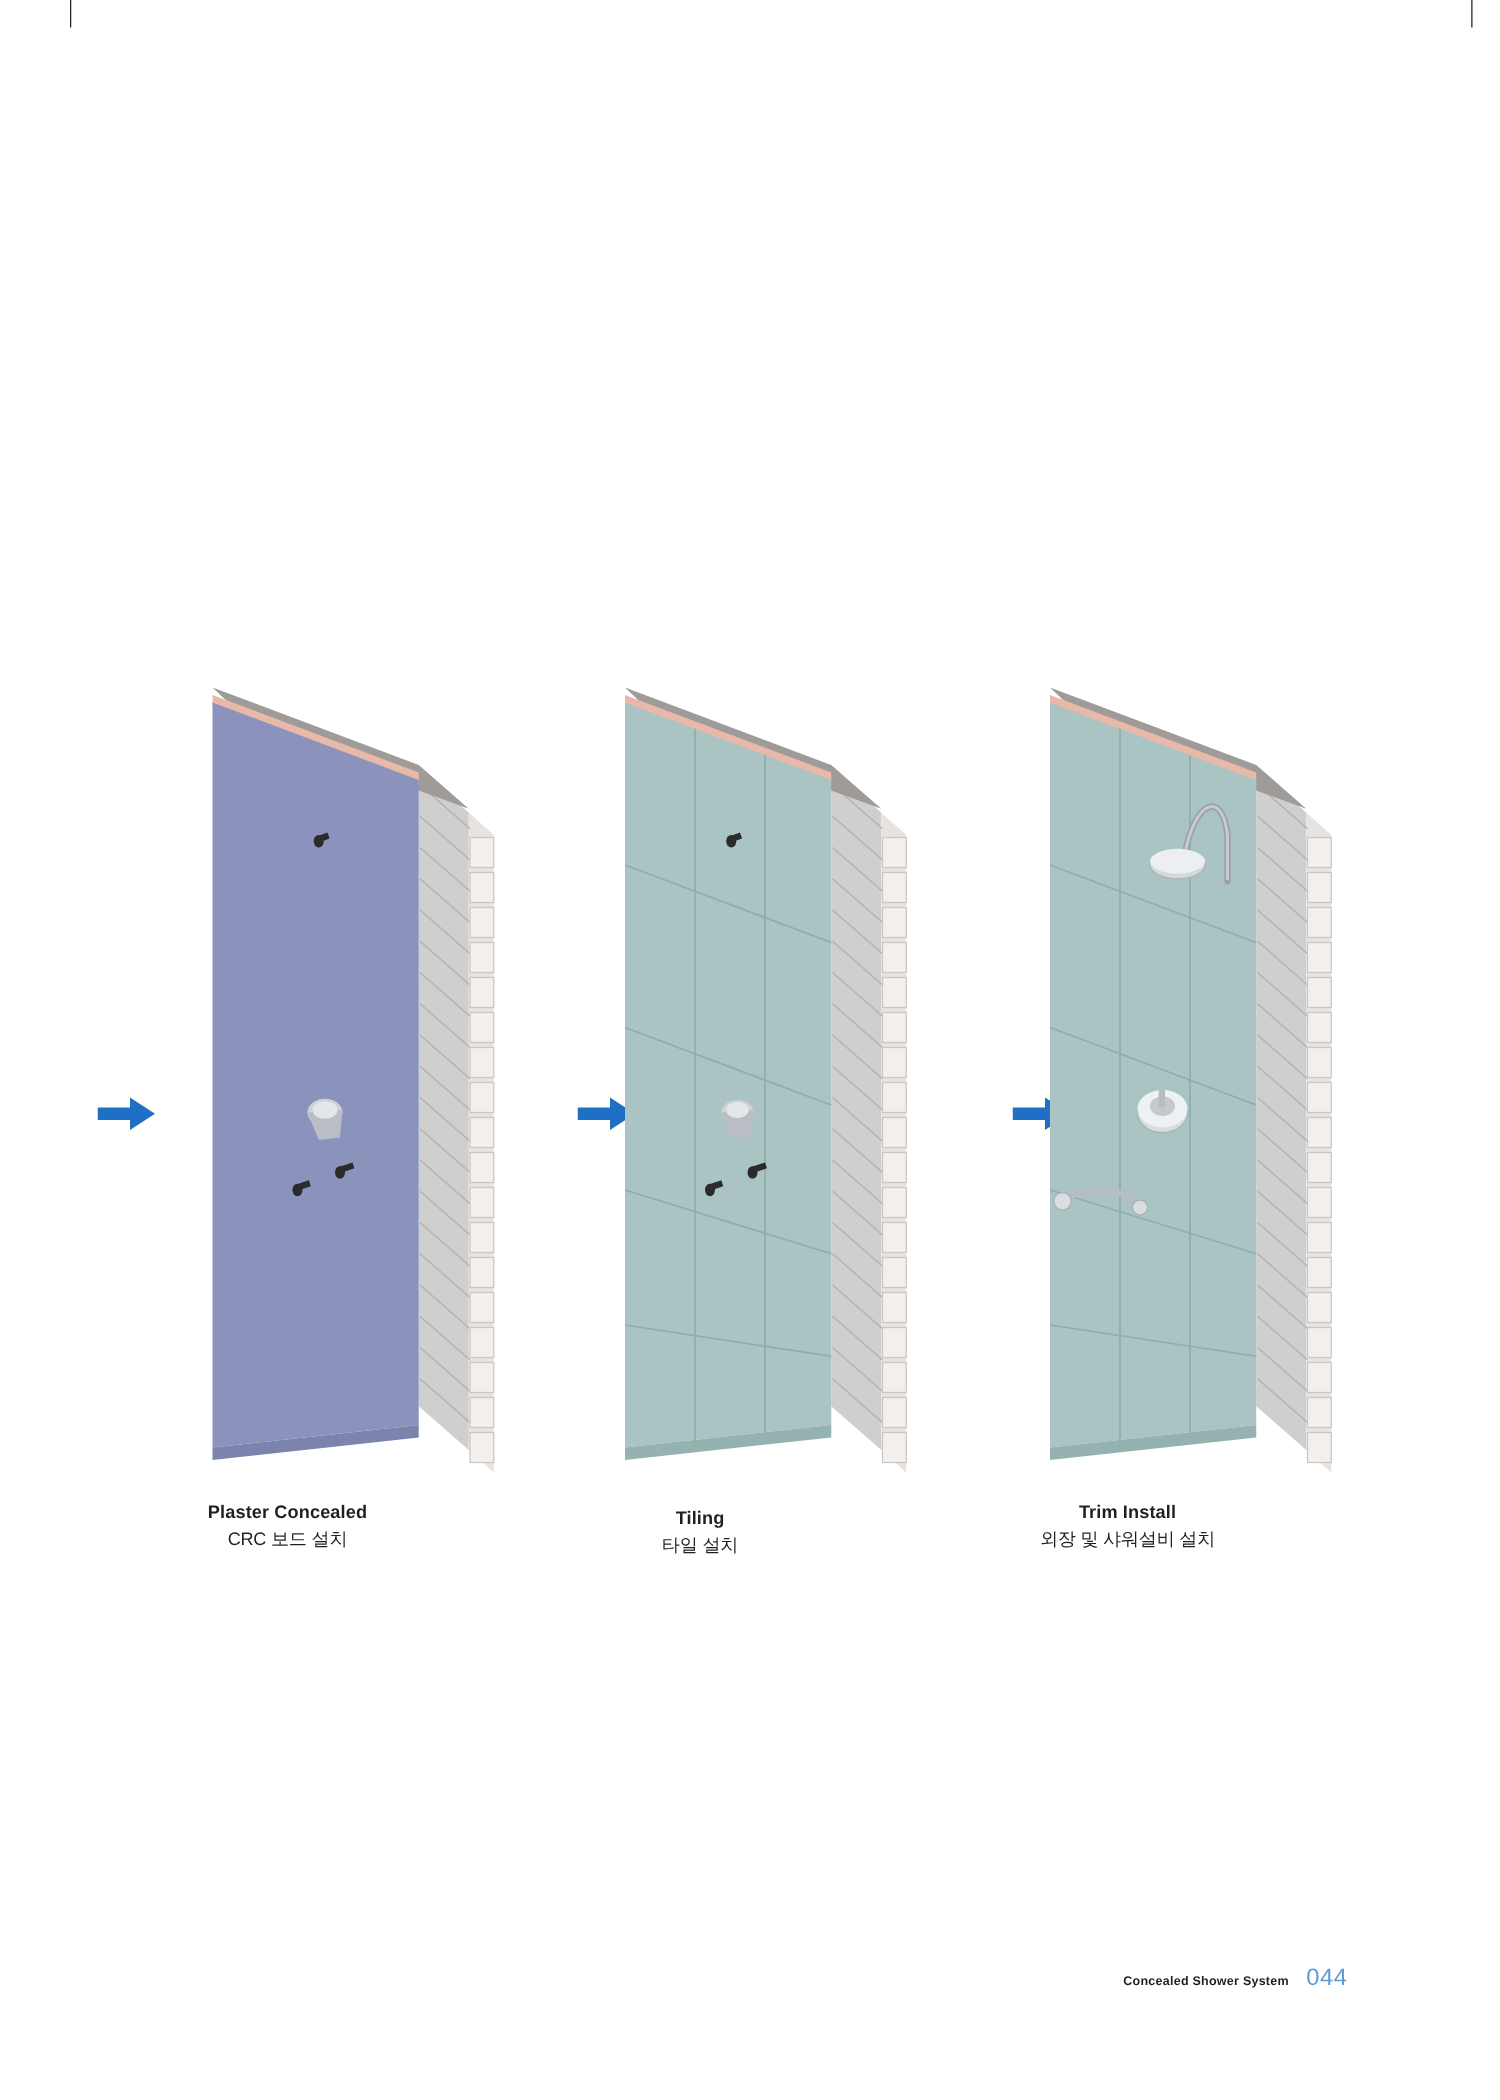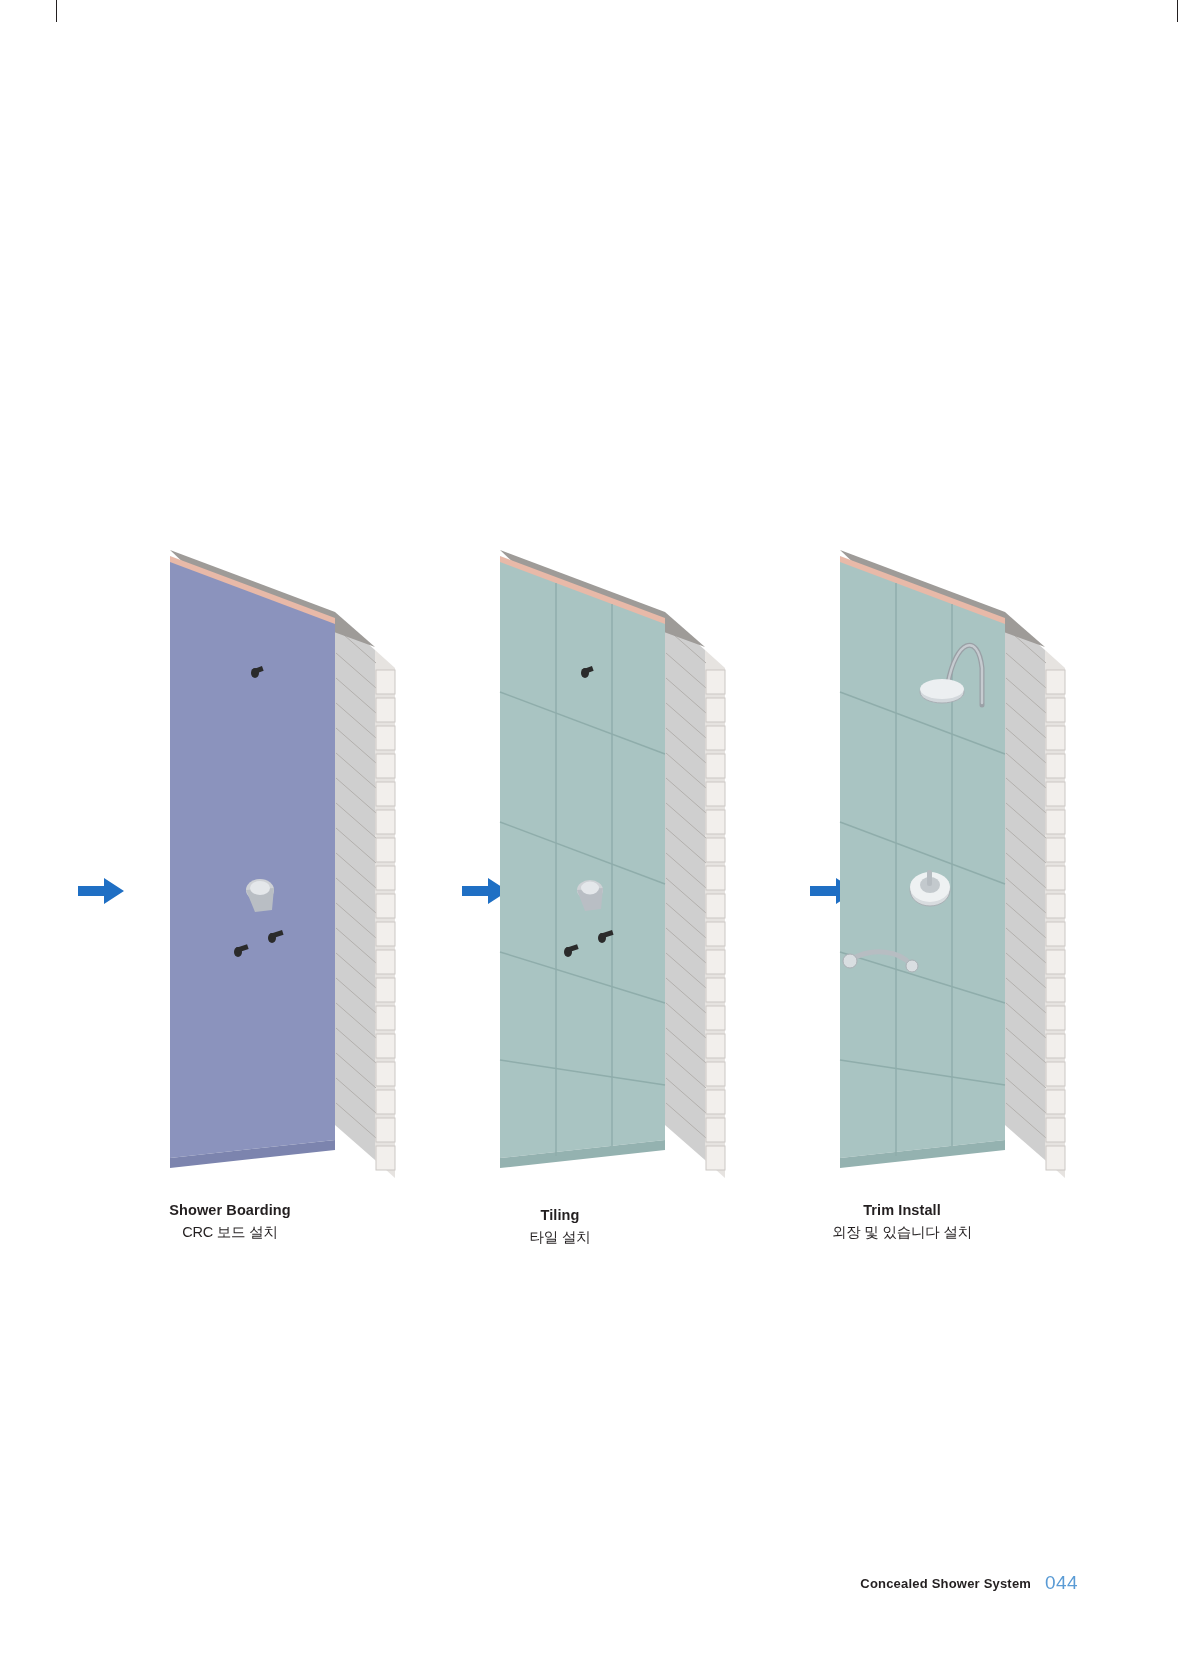--- a/index.html
+++ b/index.html
@@ -94,21 +94,21 @@
   
   .footer {
     position: absolute;
     right: 122px;
     bottom: 86px;
     display: flex;
     align-items: flex-end;
     gap: 14px;
   }
   .footer-title {
-    font-size: 13px;
+    font-size: 10px;
     font-weight: bold;
     letter-spacing: 0.2px;
     color: #231f20;
     padding-bottom: 3px;
   }
   .footer-page {
     font-size: 19px;
     color: #5a9bd5;
     letter-spacing: 0.4px;
   }
@@ -371,28 +371,28 @@
       <g stroke="#b7bdc2" stroke-width="5" fill="none" stroke-linecap="round">
         <path d="M20 420 C44 406 70 412 80 424"></path>
       </g>
       <circle cx="20" cy="421" r="7" fill="#d9dee1" stroke="#aab0b5" stroke-width="1"></circle>
       <circle cx="82" cy="426" r="6" fill="#d9dee1" stroke="#aab0b5" stroke-width="1"></circle>
     </svg>
   </div>
 </div>
 
 <div class="caption cap-1">
-  <div class="en">Shower Boarding</div>
+  <div class="en">Plaster Concealed</div>
   <div class="ko">CRC 보드 설치</div>
 </div>
 <div class="caption cap-2">
   <div class="en">Tiling</div>
   <div class="ko">타일 설치</div>
 </div>
 <div class="caption cap-3">
   <div class="en">Trim Install</div>
-  <div class="ko">외장 및 있습니다 설치</div>
+  <div class="ko">외장 및 샤워설비 설치</div>
 </div>
 
 <div class="footer">
   <div class="footer-title">Concealed Shower System</div>
   <div class="footer-page">044</div>
 </div>
 
 </body></html>

